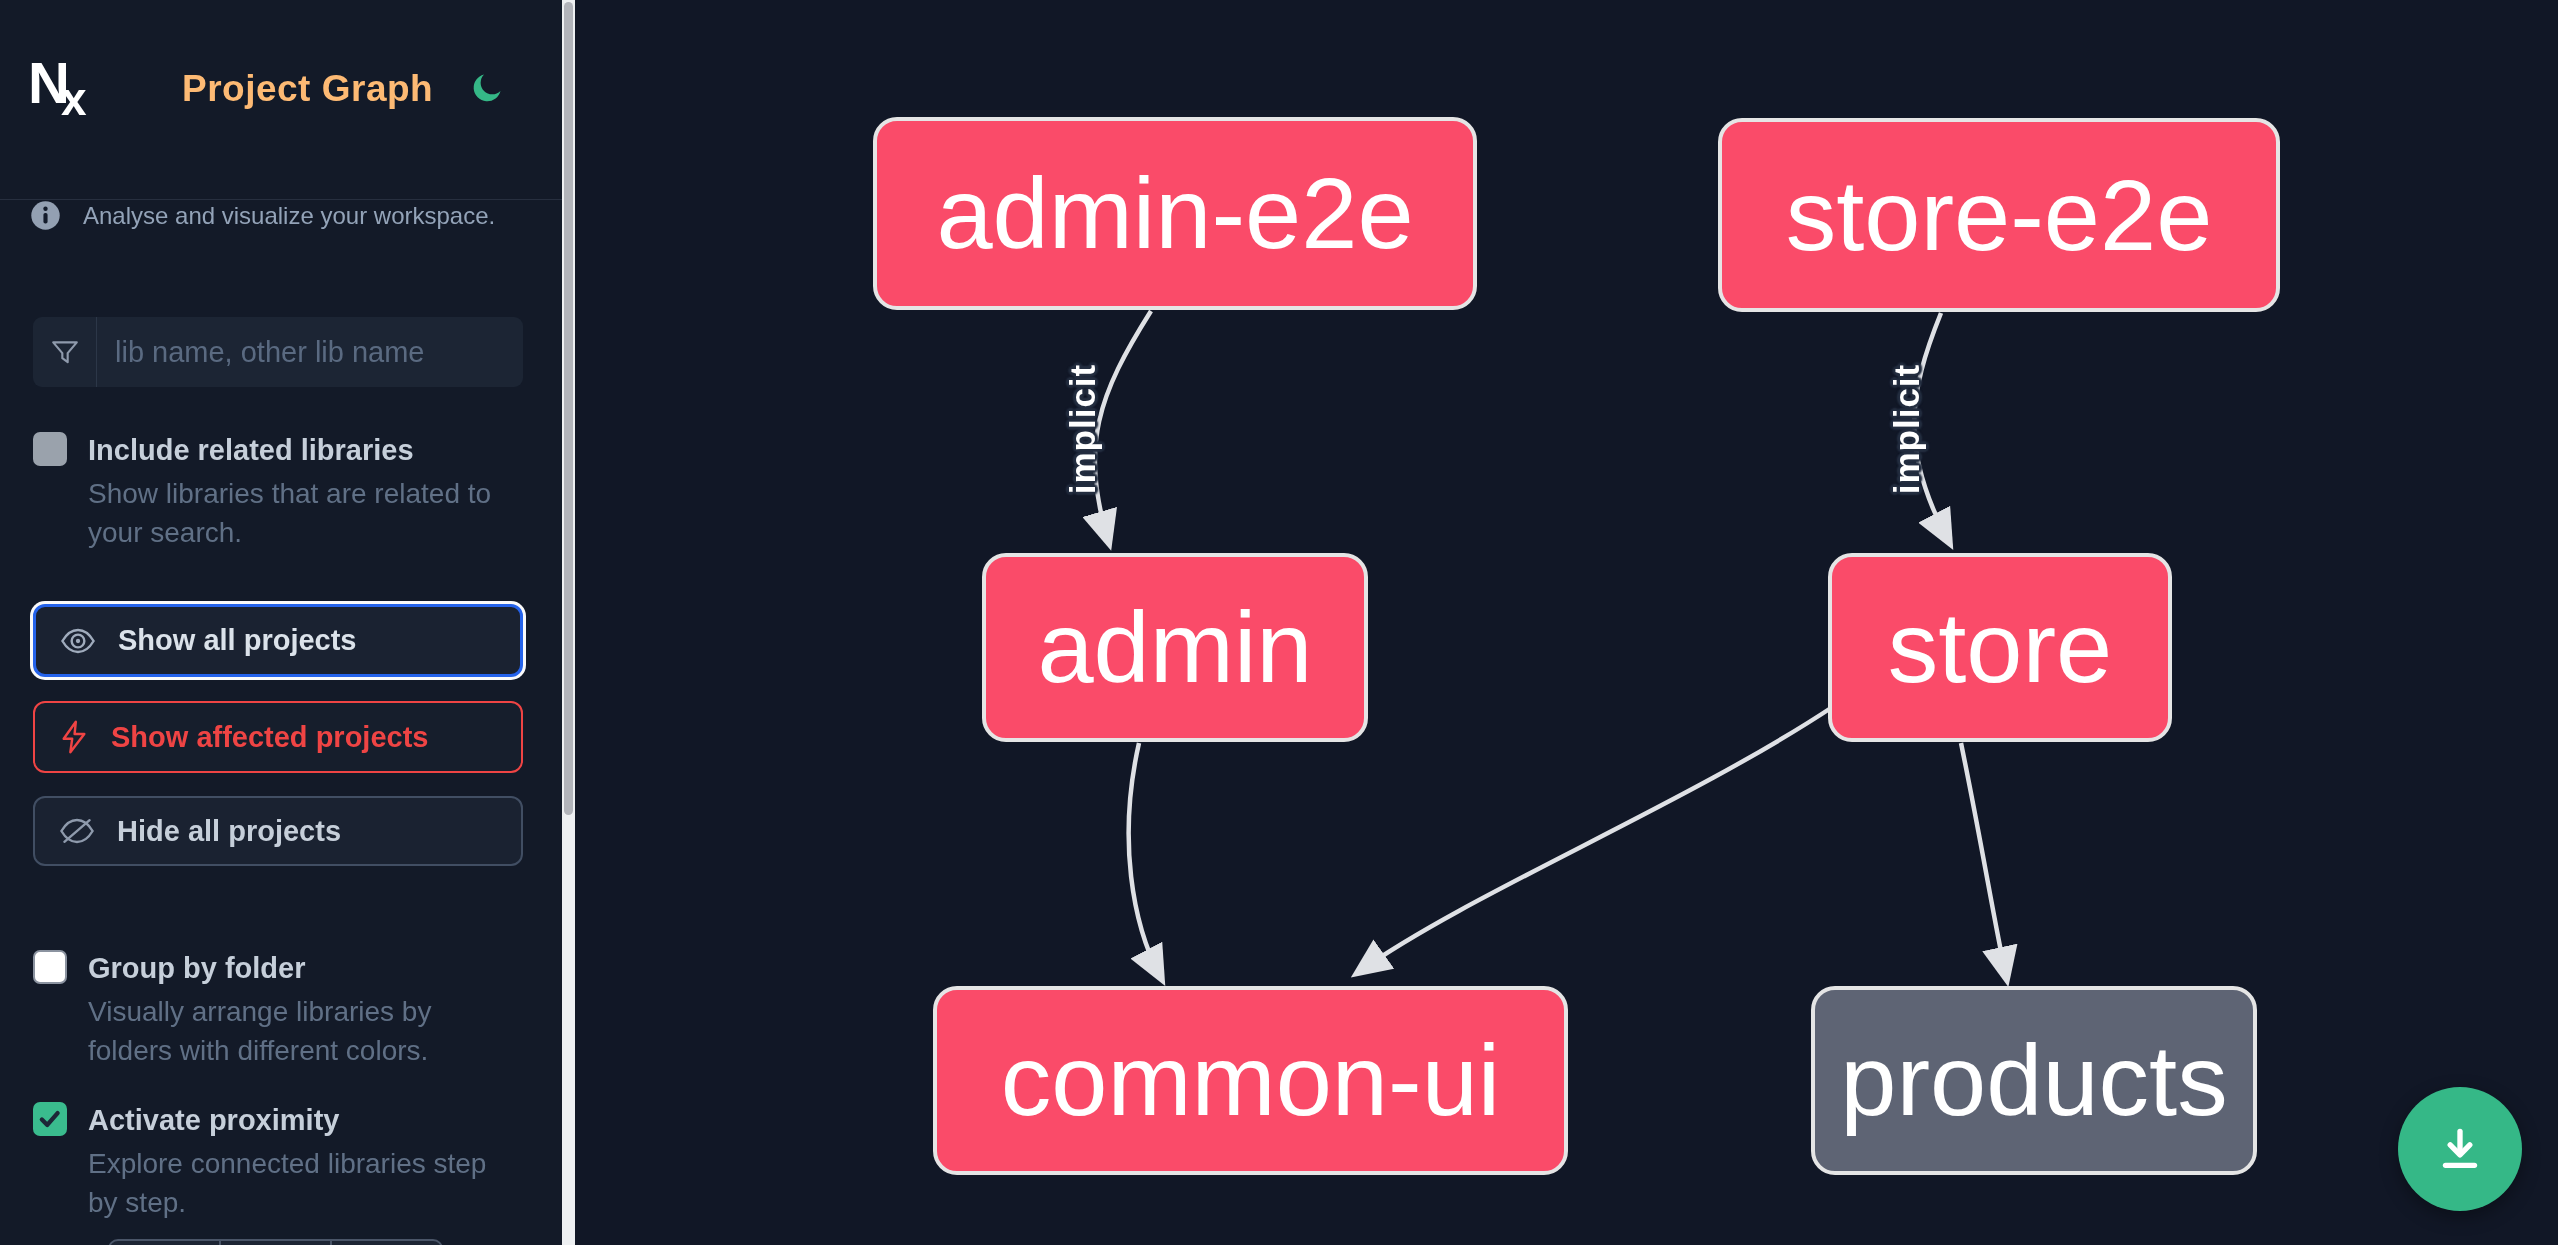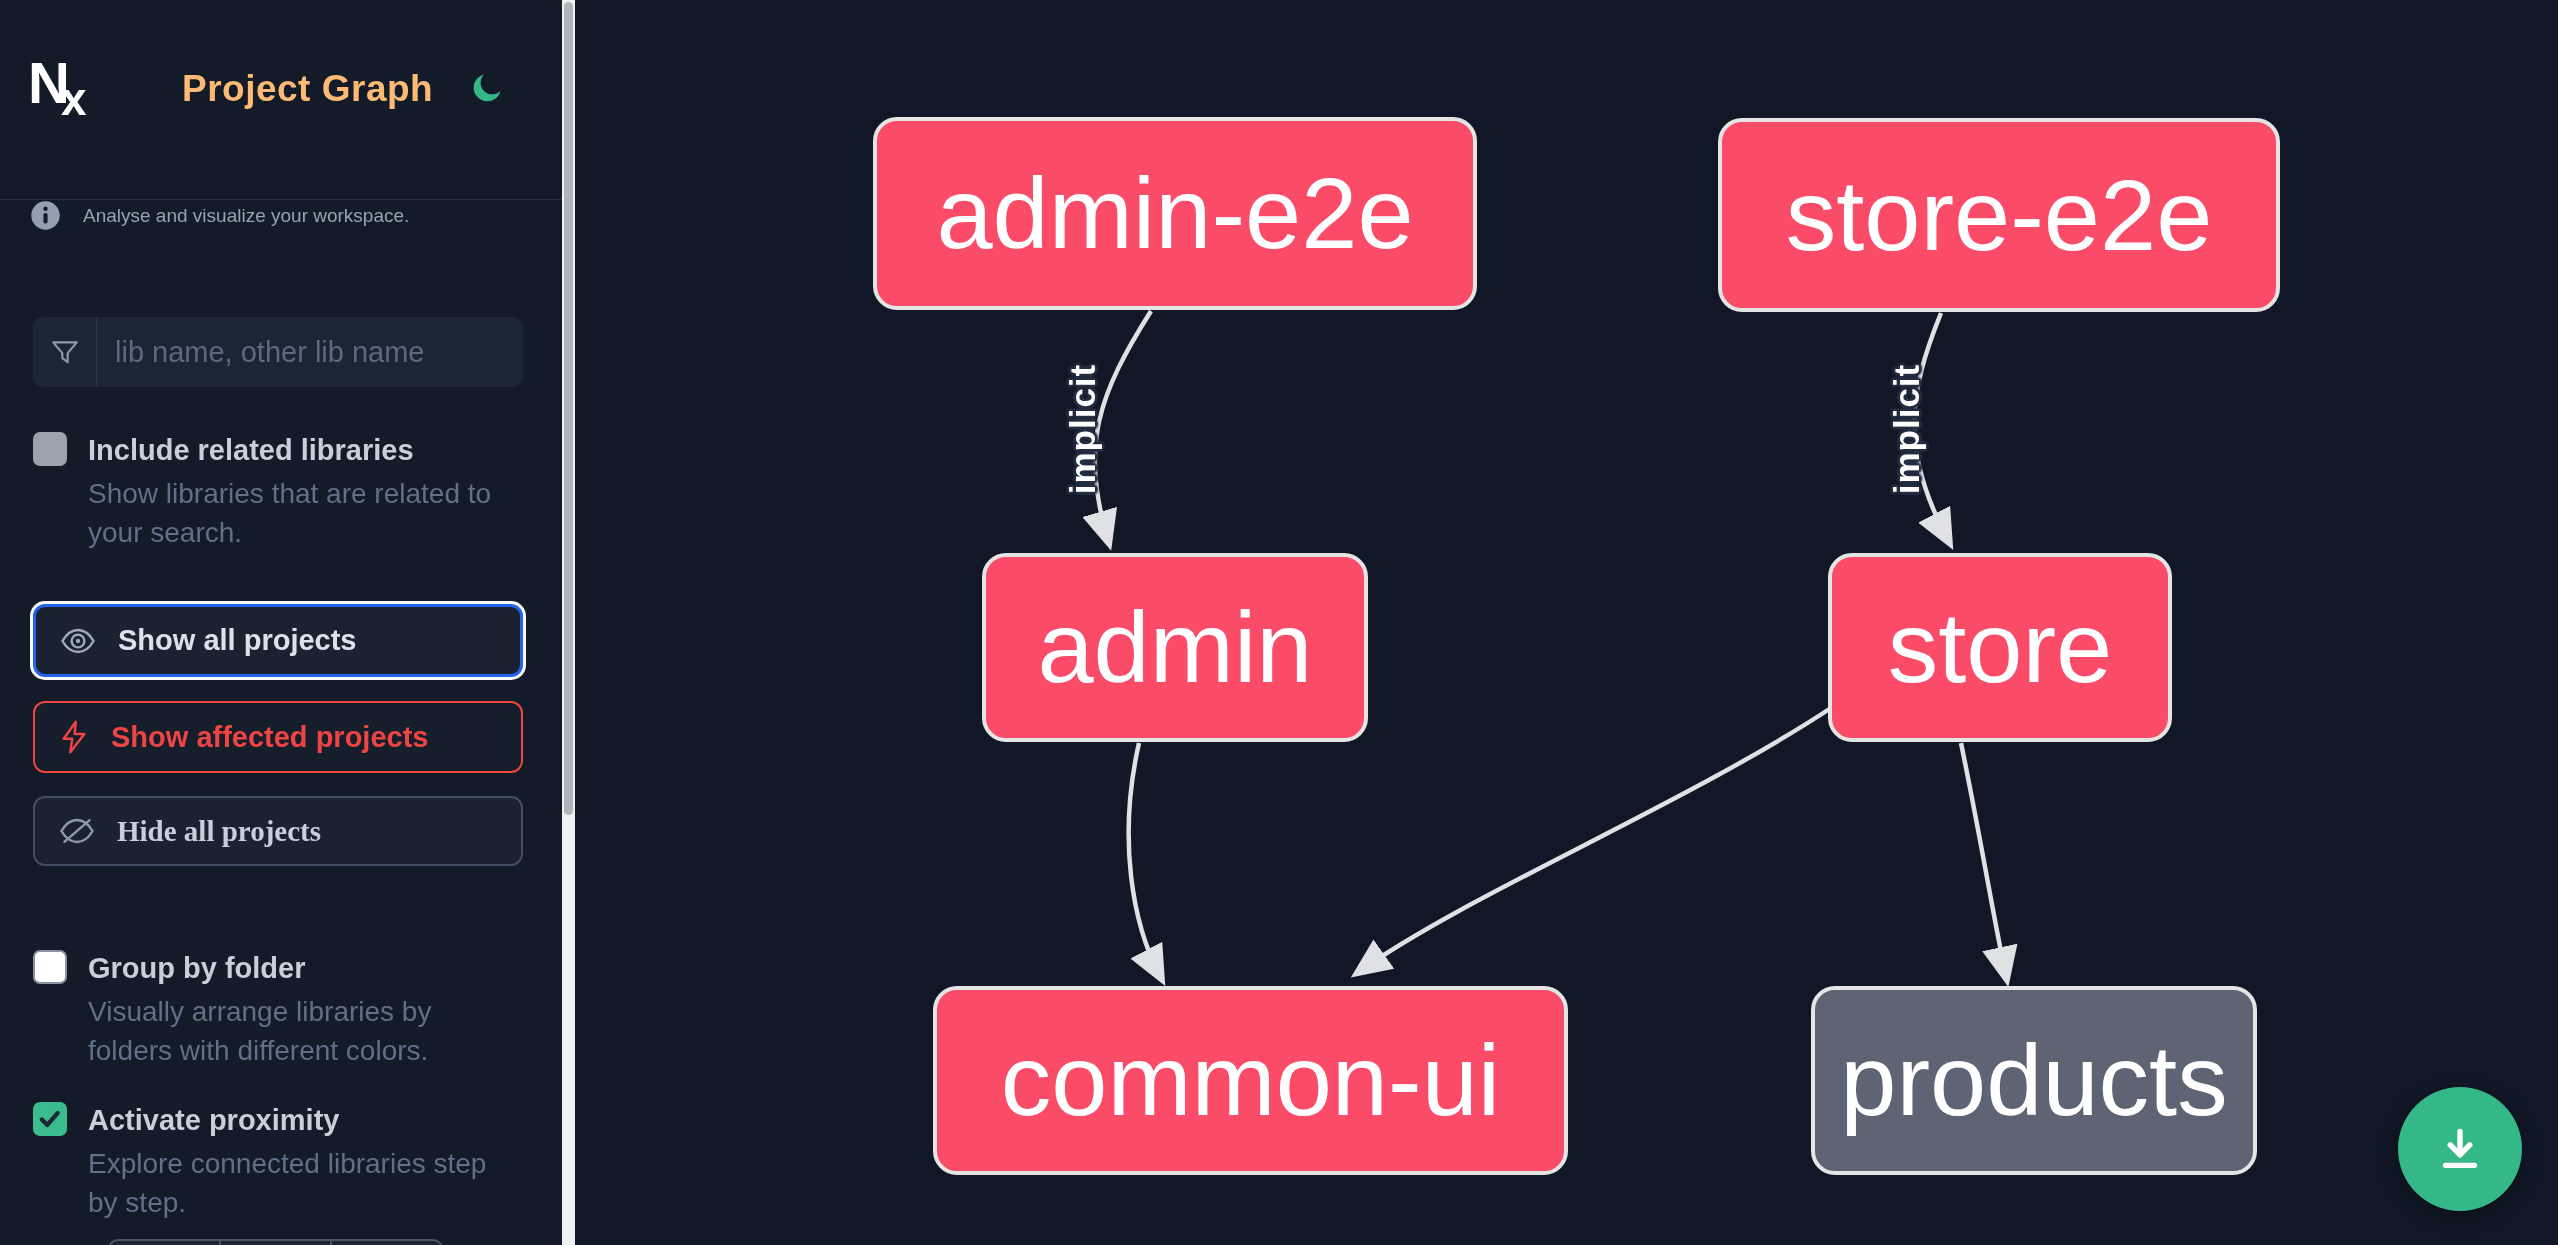--- a/index.html
+++ b/index.html
@@ -6,41 +6,41 @@
   #stage{position:relative;width:2558px;height:1245px;background:#111726;overflow:hidden;}
 
   
   #sidebar{position:absolute;left:0;top:0;width:562px;height:1245px;background:#131a28;}
   .hdr-divider{position:absolute;left:0;top:199px;width:562px;height:1px;background:rgba(148,163,184,.16);}
   #logo{position:absolute;left:28px;top:55px;width:66px;height:64px;}
   #app-title{position:absolute;left:182px;top:68px;font-size:37px;font-weight:700;color:#fdba74;letter-spacing:.5px;}
   #theme-toggle{position:absolute;left:468px;top:68px;width:40px;height:40px;cursor:pointer;background:none;border:none;padding:0;}
 
   #info-row{position:absolute;left:30px;top:200px;width:500px;display:flex;align-items:center;gap:22px;}
-  #info-text{font-size:19px;color:#93a3b8;}
+  #info-text{font-size:24px;color:#93a3b8;}
 
   #search-box{position:absolute;left:33px;top:317px;width:490px;height:70px;background:#1c2534;border-radius:9px;display:flex;align-items:center;}
   #search-icon-cell{width:63px;height:100%;display:flex;align-items:center;justify-content:center;border-right:1px solid #2c3748;}
   #search-input{flex:1;height:100%;background:transparent;border:none;outline:none;color:#cbd5e1;font-size:29px;padding:0 18px;font-family:"Liberation Sans",sans-serif;}
   #search-input::placeholder{color:#5a6a81;}
 
   .cb-row{position:absolute;left:33px;width:495px;}
   .cb-box{position:absolute;left:0;top:0;width:34px;height:34px;border-radius:7px;}
   .cb-muted{background:#9aa2ac;}
   .cb-white{background:#ffffff;border:2px solid #8b93a0;box-sizing:border-box;}
   .cb-green{background:#3abc8e;display:flex;align-items:center;justify-content:center;}
   .cb-label{position:absolute;left:55px;top:2px;font-size:29px;font-weight:700;color:#c6cfda;}
   .cb-desc{position:absolute;left:55px;top:42px;font-size:28px;line-height:39px;color:#607086;white-space:pre-line;width:460px;}
 
   .side-btn{position:absolute;left:33px;width:490px;height:73px;border-radius:12px;display:flex;align-items:center;gap:22px;padding:0 0 0 24px;box-sizing:border-box;cursor:pointer;font-family:"Liberation Sans",sans-serif;}
   #btn-show-all{top:604px;background:#1a2231;border:3px solid #2563eb;box-shadow:0 0 0 3px #fafafa;}
   #btn-show-all .btn-label{color:#dbe2ea;}
   #btn-show-affected{top:701px;height:72px;background:#161e2c;border:2px solid #ef4444;}
   #btn-show-affected .btn-label{color:#ef4444;}
-  #btn-hide-all{top:796px;height:70px;background:#1a2231;border:2px solid #414e63;font-family:Liberation Serif, serif;}
+  #btn-hide-all{top:796px;height:70px;background:#1a2231;border:2px solid #414e63;}
   #btn-hide-all .btn-label{color:#c6cfda;}
   .btn-label{font-size:29px;font-weight:600;}
 
   #seg-control{position:absolute;left:108px;top:1239px;width:335px;height:44px;background:#1d2534;border:2px solid #4a5568;border-radius:10px 10px 0 0;box-sizing:border-box;display:flex;}
   .seg{flex:1;border-right:2px solid #4a5568;}
   .seg:last-child{border-right:none;}
 
   
   #scroll-track{position:absolute;left:562px;top:0;width:13px;height:1245px;background:#eef0f2;}
   #scroll-thumb{position:absolute;left:2px;top:2px;width:9px;height:813px;background:#b2b4ba;border-radius:5px;}

